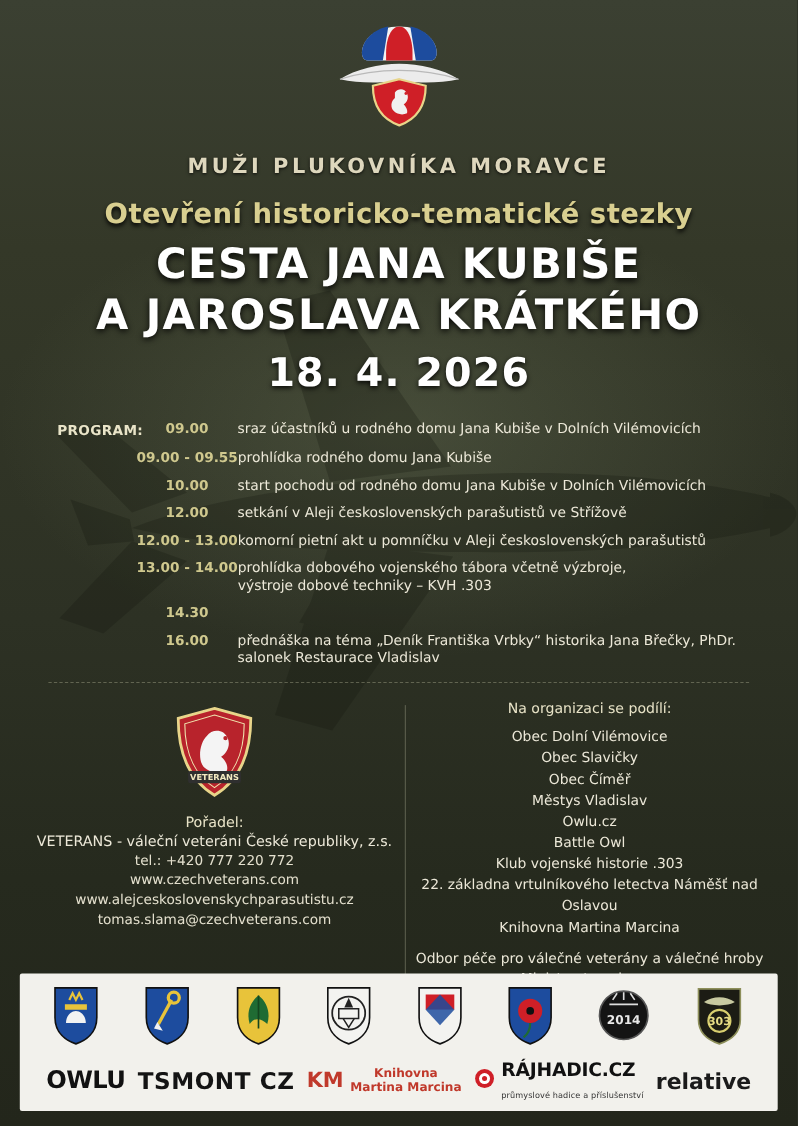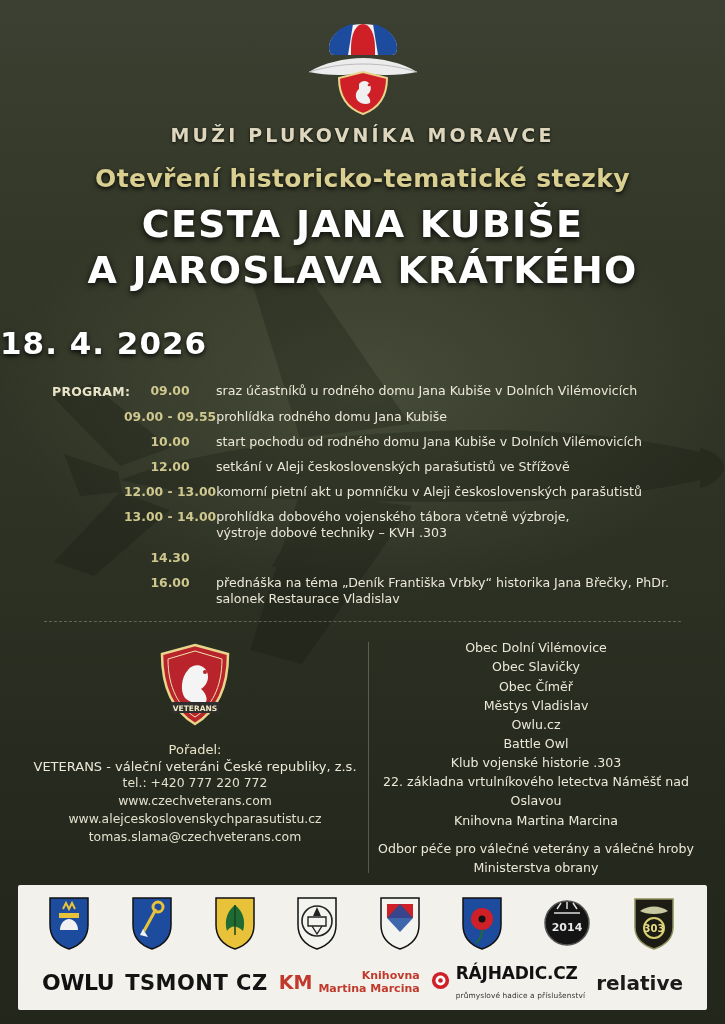--- a/index.html
+++ b/index.html
@@ -32,21 +32,21 @@
   .emblem-wrap { text-align: center; padding-top: 18px; }
   .emblem { display: inline-block; }
 
   
   .t-sub {
     text-align: center;
     color: #ded7bd;
     font-size: 19px;
     letter-spacing: 3.2px;
     font-weight: bold;
-    margin-top: 4px;
+    margin-top: 20px;
     text-shadow: 0 1px 3px rgba(0,0,0,.8);
   }
   .t-open {
     text-align: center;
     color: #d9cf90;
     font-size: 25px;
     font-weight: bold;
     letter-spacing: 0.4px;
     margin-top: 18px;
     text-shadow: 0 2px 4px rgba(0,0,0,.85);
@@ -55,26 +55,26 @@
     text-align: center;
     color: #ffffff;
     font-size: 38px;
     font-weight: bold;
     letter-spacing: 1.2px;
     line-height: 1.22;
     margin-top: 8px;
     text-shadow: 0 2px 6px rgba(0,0,0,.9);
   }
   .t-date {
-    text-align: left;
+    text-align: center;
     color: #ffffff;
-    font-size: 31px;
+    font-size: 36px;
     font-weight: bold;
     letter-spacing: 1px;
-    margin-top: 31px;
+    margin-top: 9px;
     text-shadow: 0 2px 5px rgba(0,0,0,.9);
   }
 
   
   .program {
     margin: 22px 0 0 0;
     padding: 0 44px 0 52px;
     color: #e6e2cf;
     font-size: 12.6px;
     line-height: 1.28;
@@ -133,21 +133,21 @@
   .shields { display: flex; justify-content: space-around; align-items: flex-end; height: 60px; }
   .logos {
     display: flex; justify-content: space-between; align-items: center;
     margin-top: 8px; padding: 0 14px;
   }
   .logo-txt { font-weight: bold; color: #111; }
   .owlu { font-size: 22px; letter-spacing: -0.5px; }
   .tsmont { font-size: 21px; color: #141414; letter-spacing: .5px; }
   .knihovna { display: flex; align-items: center; gap: 6px; }
   .kn-mark { color: #c0392b; font-weight: bold; font-size: 19px; line-height: 1; }
-  .kn-txt { color: #c0392b; font-size: 11px; line-height: 1.18; text-align: right; font-weight: bold; }
+  .kn-txt { color: #c0392b; font-size: 11px; line-height: 1.18; text-align: center; font-weight: bold; }
   .rajhadic { display: flex; align-items: center; gap: 6px; justify-content: flex-end; }
   .rh-main { font-size: 17px; font-weight: bold; color: #111; letter-spacing: -.2px; }
   .rh-sub { font-size: 7.4px; color: #333; letter-spacing: .1px; }
   .relative { font-size: 20px; font-weight: bold; color: #1b1b1b; }
 </style>
 </head>
 <body>
 
 <div class="poster">
 
@@ -282,20 +282,21 @@
           <div>tel.: +420 777 220 772</div>
           <div>www.czechveterans.com</div>
           <div>www.alejceskoslovenskychparasutistu.cz</div>
           <div>tomas.slama@czechveterans.com</div>
         </div>
       </div>
 
       <div class="vline"></div>
 
       <div class="col-r">
+        <div class="r-title">Na organizaci se podílí:</div>
         <div class="r-list">
           <div>Obec Dolní Vilémovice</div>
           <div>Obec Slavičky</div>
           <div>Obec Číměř</div>
           <div>Městys Vladislav</div>
           <div>Owlu.cz</div>
           <div>Battle Owl</div>
           <div>Klub vojenské historie .303</div>
           <div>22. základna vrtulníkového letectva Náměšť nad Oslavou</div>
           <div>Knihovna Martina Marcina</div>

